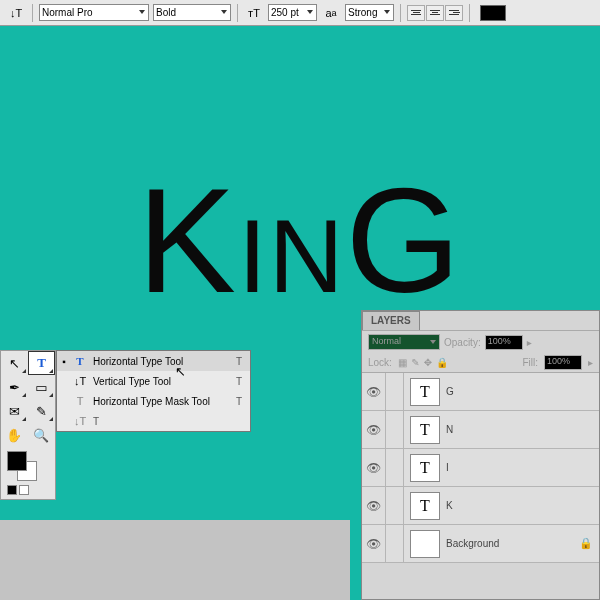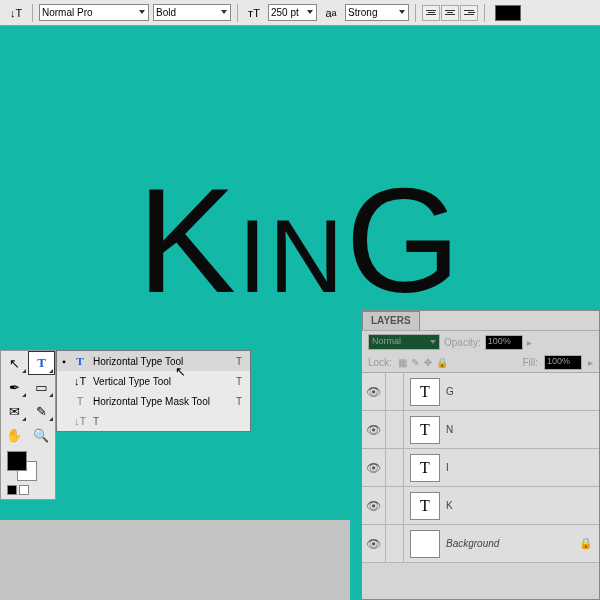--- a/index.html
+++ b/index.html
@@ -6,21 +6,21 @@
 body { width: 600px; height: 600px; background: #fff; overflow: hidden; position: relative; }
 
 
 .options-bar { height: 26px; background: #e8e8e8; border-bottom: 1px solid #999; display: flex; align-items: center; padding: 0 6px; gap: 4px; font-size: 10px; }
 .opt-icon { width: 20px; height: 18px; display: flex; align-items: center; justify-content: center; font-size: 11px; }
 .opt-select { background: #fff; border: 1px solid #888; height: 17px; font-size: 10px; padding: 0 2px; display: flex; align-items: center; position: relative; }
 .opt-select::after { content: ""; position: absolute; right: 3px; top: 5px; border-left: 3px solid transparent; border-right: 3px solid transparent; border-top: 4px solid #333; }
 .font-sel { width: 110px; padding-right: 14px; }
 .weight-sel { width: 78px; padding-right: 18px; }
 .size-sel { width: 49px; padding-right: 14px; }
-.aa-sel { width: 64px; padding-right: 32px; align-items: center; }
+.aa-sel { width: 49px; padding-right: 32px; align-items: center; }
 .sep { width: 1px; height: 18px; background: #aaa; margin: 0 2px; }
 .align-grp { display: flex; gap: 1px; }
 .align-btn { width: 18px; height: 16px; background: #eee; border: 1px solid #aaa; display: flex; flex-direction: column; justify-content: center; align-items: center; gap: 1px; padding: 2px; }
 .align-btn span { height: 1px; background: #333; }
 .al .l1 { width: 10px; } .al .l2 { width: 7px; } .al .l3 { width: 10px; }
 .ac .l1 { width: 10px; } .ac .l2 { width: 6px; } .ac .l3 { width: 10px; }
 .ar .l1 { width: 10px; } .ar .l2 { width: 7px; align-self: flex-end; } .ar .l3 { width: 10px; }
 .color-sw { width: 26px; height: 16px; background: #000; border: 1px solid #666; margin-left: 4px; }
 
 
@@ -222,17 +222,17 @@
     <div class="lp-row">
       <div class="lp-eye">👁</div>
       <div class="lp-link"></div>
       <div class="lp-thumb">T</div>
       <div class="lp-name">K</div>
     </div>
     <div class="lp-row">
       <div class="lp-eye">👁</div>
       <div class="lp-link"></div>
       <div class="lp-thumb"></div>
-      <div class="lp-name" style="font-style:italic">Background</div>
+      <div class="lp-name" style="">Background</div>
       <div class="lp-lock-ic">🔒</div>
     </div>
   </div>
 </div>
 
 </body></html>

